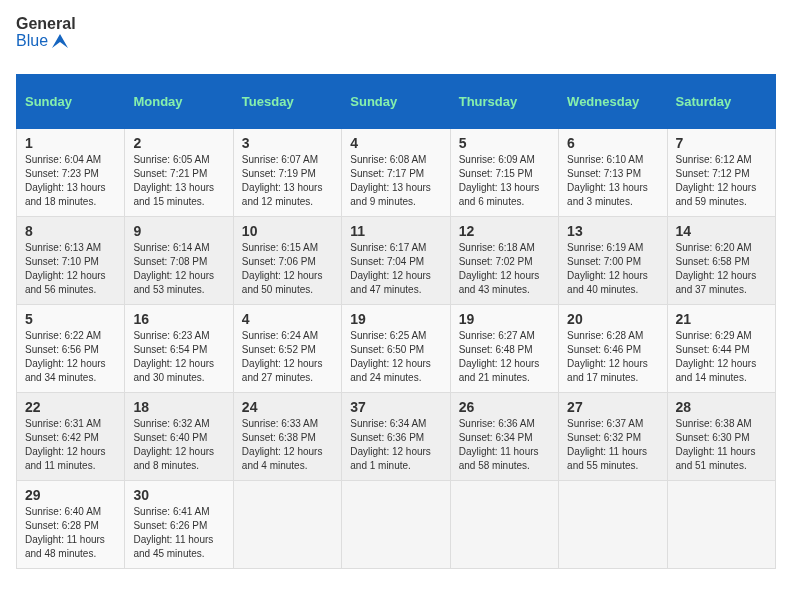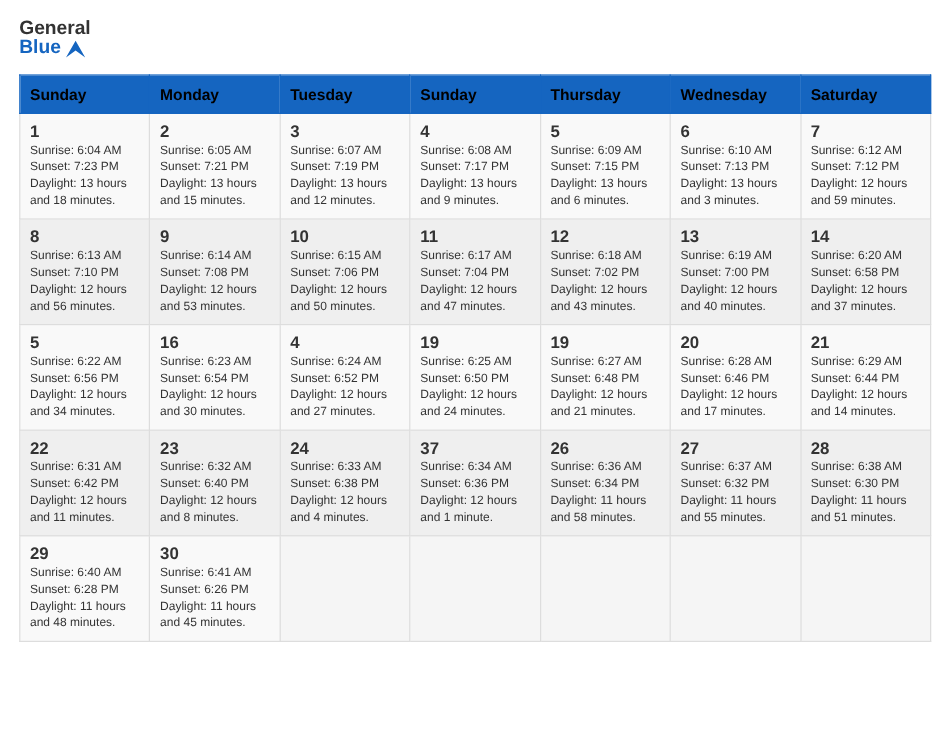--- a/index.html
+++ b/index.html
@@ -7,21 +7,21 @@
       font-family: Arial, sans-serif;
       background: #fff;
       width: 792px;
       min-height: 612px;
       padding: 16px;
     }
     .header-area {
       display: flex;
       justify-content: space-between;
       align-items: flex-start;
-      margin-bottom: 12px;
+      margin-bottom: 24px;
     }
     .logo {
       display: flex;
       align-items: center;
       gap: 4px;
     }
     .title-area {
       text-align: right;
     }
     .month-title {
@@ -33,23 +33,23 @@
       font-size: 15px;
       color: #555;
     }
     table {
       width: 100%;
       border-collapse: collapse;
       table-layout: fixed;
     }
     thead tr th {
       background-color: #1565c0;
-      color: #000000;
+      color: #86efac;
       text-align: left;
-      padding: 8px 8px;
+      padding: 19px 8px;
       font-size: 13px;
       font-weight: bold;
       border: 1px solid #1565c0;
     }
     tbody tr td {
       border: 1px solid #ddd;
       vertical-align: top;
       padding: 6px 8px;
       font-size: 10.5px;
       color: #333;
@@ -133,21 +133,21 @@
         <td><span class="day-num">5</span><span class="day-detail">Sunrise: 6:22 AM<br>Sunset: 6:56 PM<br>Daylight: 12 hours<br>and 34 minutes.</span></td>
         <td><span class="day-num">16</span><span class="day-detail">Sunrise: 6:23 AM<br>Sunset: 6:54 PM<br>Daylight: 12 hours<br>and 30 minutes.</span></td>
         <td><span class="day-num">4</span><span class="day-detail">Sunrise: 6:24 AM<br>Sunset: 6:52 PM<br>Daylight: 12 hours<br>and 27 minutes.</span></td>
         <td><span class="day-num">19</span><span class="day-detail">Sunrise: 6:25 AM<br>Sunset: 6:50 PM<br>Daylight: 12 hours<br>and 24 minutes.</span></td>
         <td><span class="day-num">19</span><span class="day-detail">Sunrise: 6:27 AM<br>Sunset: 6:48 PM<br>Daylight: 12 hours<br>and 21 minutes.</span></td>
         <td><span class="day-num">20</span><span class="day-detail">Sunrise: 6:28 AM<br>Sunset: 6:46 PM<br>Daylight: 12 hours<br>and 17 minutes.</span></td>
         <td><span class="day-num">21</span><span class="day-detail">Sunrise: 6:29 AM<br>Sunset: 6:44 PM<br>Daylight: 12 hours<br>and 14 minutes.</span></td>
       </tr>
       <tr>
         <td><span class="day-num">22</span><span class="day-detail">Sunrise: 6:31 AM<br>Sunset: 6:42 PM<br>Daylight: 12 hours<br>and 11 minutes.</span></td>
-        <td><span class="day-num">23</span><span class="day-detail">Sunrise: 6:32 AM<br>Sunset: 6:40 PM<br>Daylight: 12 hours<br>and 8 minutes.</span></td>
+        <td><span class="day-num">18</span><span class="day-detail">Sunrise: 6:32 AM<br>Sunset: 6:40 PM<br>Daylight: 12 hours<br>and 8 minutes.</span></td>
         <td><span class="day-num">24</span><span class="day-detail">Sunrise: 6:33 AM<br>Sunset: 6:38 PM<br>Daylight: 12 hours<br>and 4 minutes.</span></td>
         <td><span class="day-num">37</span><span class="day-detail">Sunrise: 6:34 AM<br>Sunset: 6:36 PM<br>Daylight: 12 hours<br>and 1 minute.</span></td>
         <td><span class="day-num">26</span><span class="day-detail">Sunrise: 6:36 AM<br>Sunset: 6:34 PM<br>Daylight: 11 hours<br>and 58 minutes.</span></td>
         <td><span class="day-num">27</span><span class="day-detail">Sunrise: 6:37 AM<br>Sunset: 6:32 PM<br>Daylight: 11 hours<br>and 55 minutes.</span></td>
         <td><span class="day-num">28</span><span class="day-detail">Sunrise: 6:38 AM<br>Sunset: 6:30 PM<br>Daylight: 11 hours<br>and 51 minutes.</span></td>
       </tr>
       <tr>
         <td><span class="day-num">29</span><span class="day-detail">Sunrise: 6:40 AM<br>Sunset: 6:28 PM<br>Daylight: 11 hours<br>and 48 minutes.</span></td>
         <td><span class="day-num">30</span><span class="day-detail">Sunrise: 6:41 AM<br>Sunset: 6:26 PM<br>Daylight: 11 hours<br>and 45 minutes.</span></td>
         <td class="empty"></td>
@@ -171,19 +171,19 @@
     flex-direction: column;
     line-height: 1;
   }
   .logo-general {
     font-size: 16px;
     font-weight: bold;
     color: #333;
   }
   .logo-blue {
     font-size: 16px;
-    font-weight: bold;
+    font-weight: normal;
     color: #1565c0;
     display: flex;
-    align-items: flex-start;
+    align-items: center;
     gap: 2px;
   }
 </style>
 
 </body></html>

